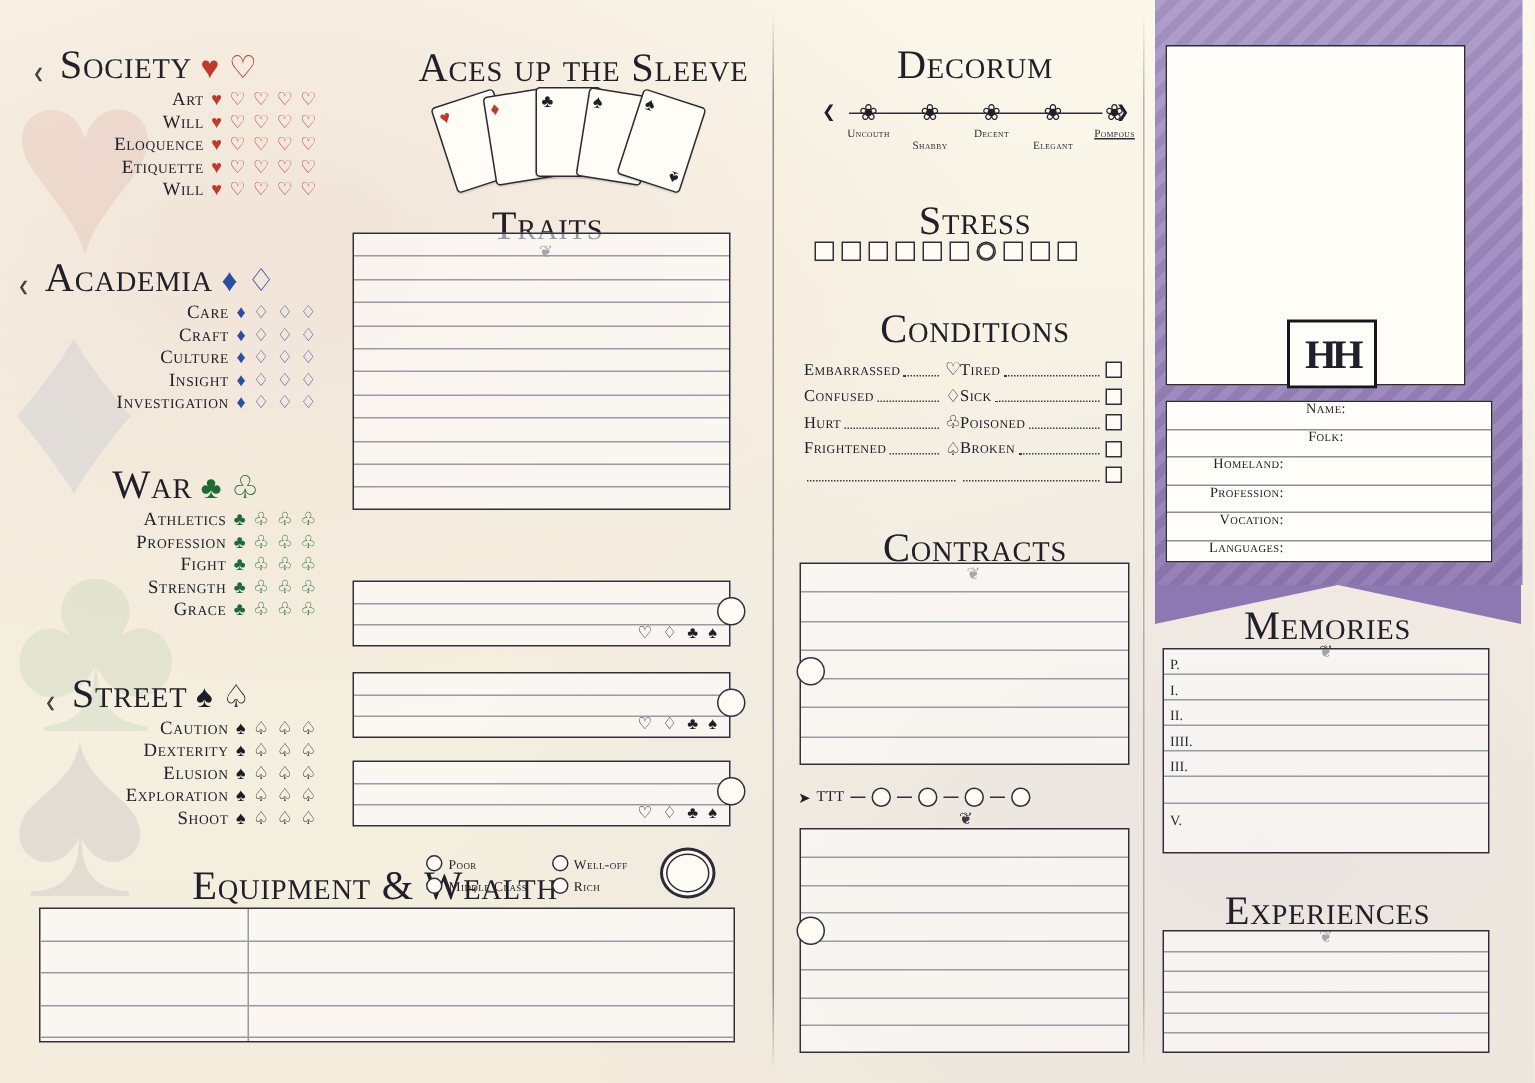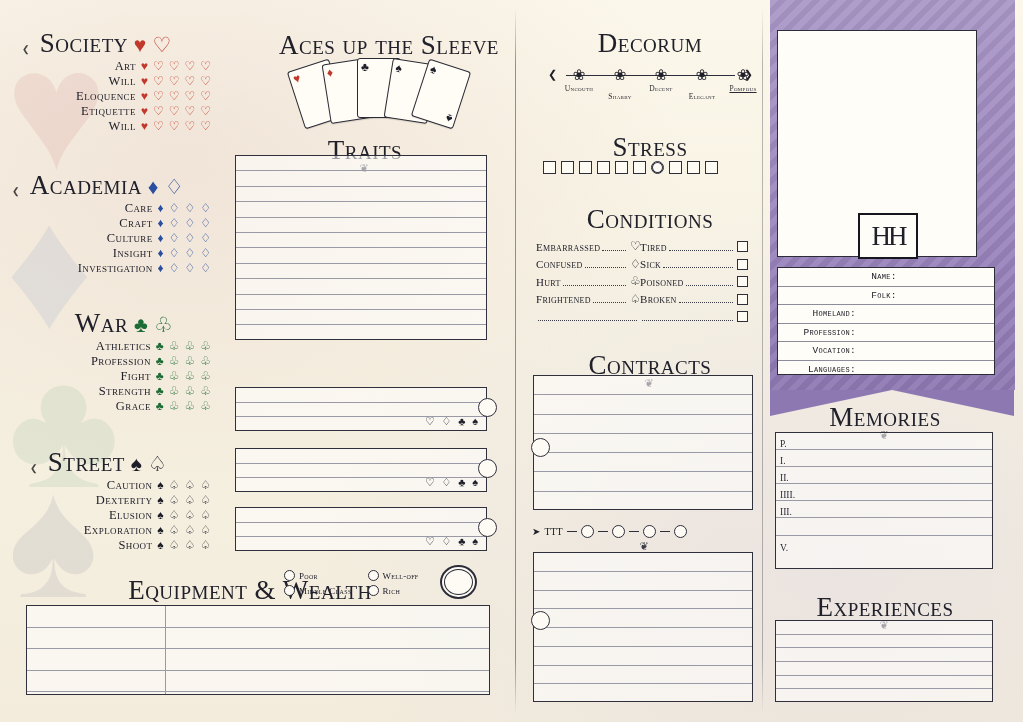--- a/index.html
+++ b/index.html
@@ -104,29 +104,29 @@
     border-bottom:26px solid transparent;
   }
   .portrait{
     position:absolute;left:777px;top:30px;width:198px;height:225px;
     background:#fffdf7;border:1px solid #2c2c38;
   }
   .crest{
     position:absolute;left:858px;top:213px;width:56px;height:42px;
     background:#fffdf7;border:2px solid #16161e;
     display:flex;align-items:center;justify-content:center;
-    font-family:"Liberation Serif",serif;font-weight:400;font-size:27px;letter-spacing:-3px;
+    font-family:"Liberation Serif",serif;font-weight:700;font-size:27px;letter-spacing:-3px;
   }
   .idblock{
     position:absolute;left:777px;top:267px;width:216px;height:106px;
     background:#fffdf7;border:1px solid #2c2c38;
   }
   .idrow{
-    height:17.5px;border-bottom:1px solid #8d8d99;display:flex;align-items:center;
-    font-variant:small-caps;font-size:9.5px;letter-spacing:.3px;font-family:Liberation Mono, monospace;
+    height:17.5px;border-bottom:1px solid #8d8d99;display:flex;
+    font-variant:small-caps;font-size:9.5px;letter-spacing:.3px;
   }
   .idrow:last-child{border-bottom:none;}
   .idrow span{display:inline-block;text-align:right;width:78px;padding-right:4px;}
   .idrow.c span{width:100%;text-align:center;}
 
   .mem-line{
     height:17.1px;border-bottom:1px solid #9a9aa6;font-size:9.5px;
     padding-left:4px;box-sizing:border-box;display:flex;align-items:flex-end;
     font-variant:small-caps;color:#2a2a34;
   }

